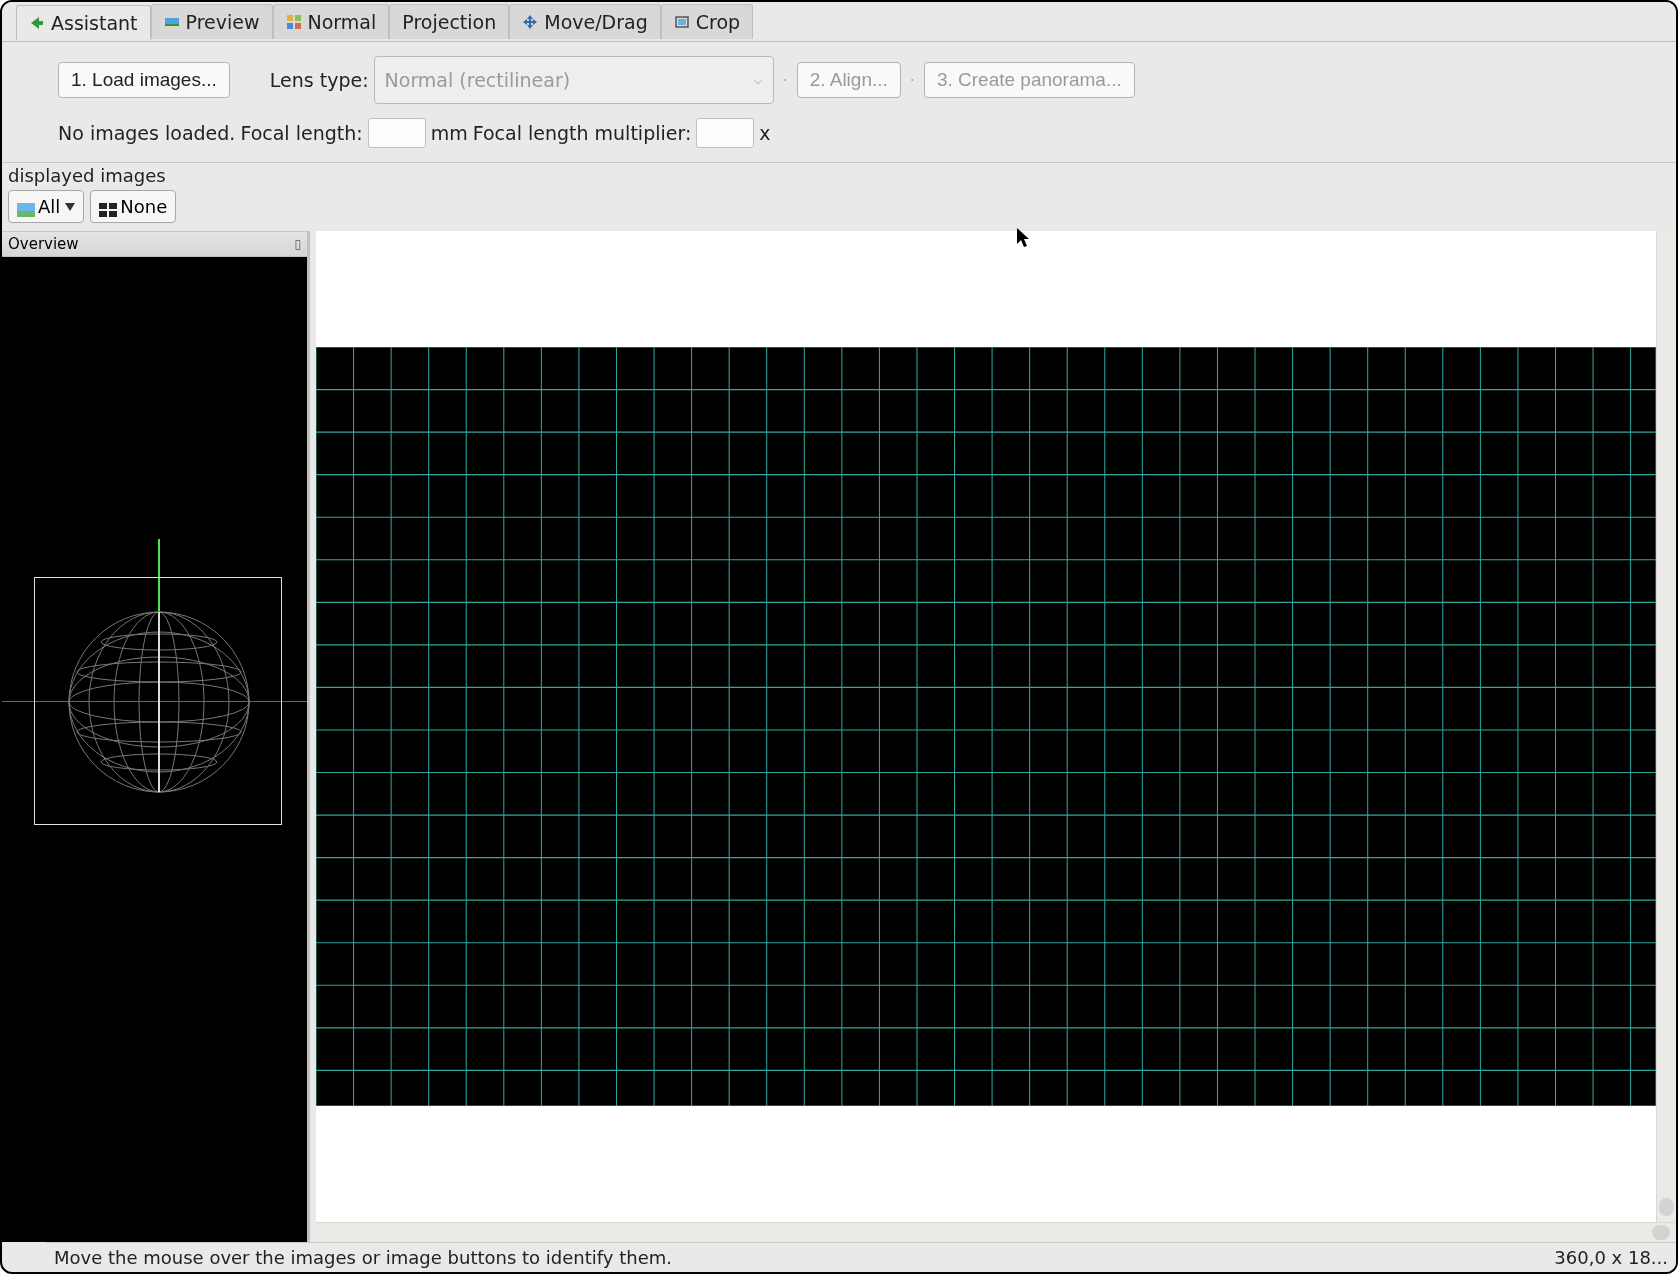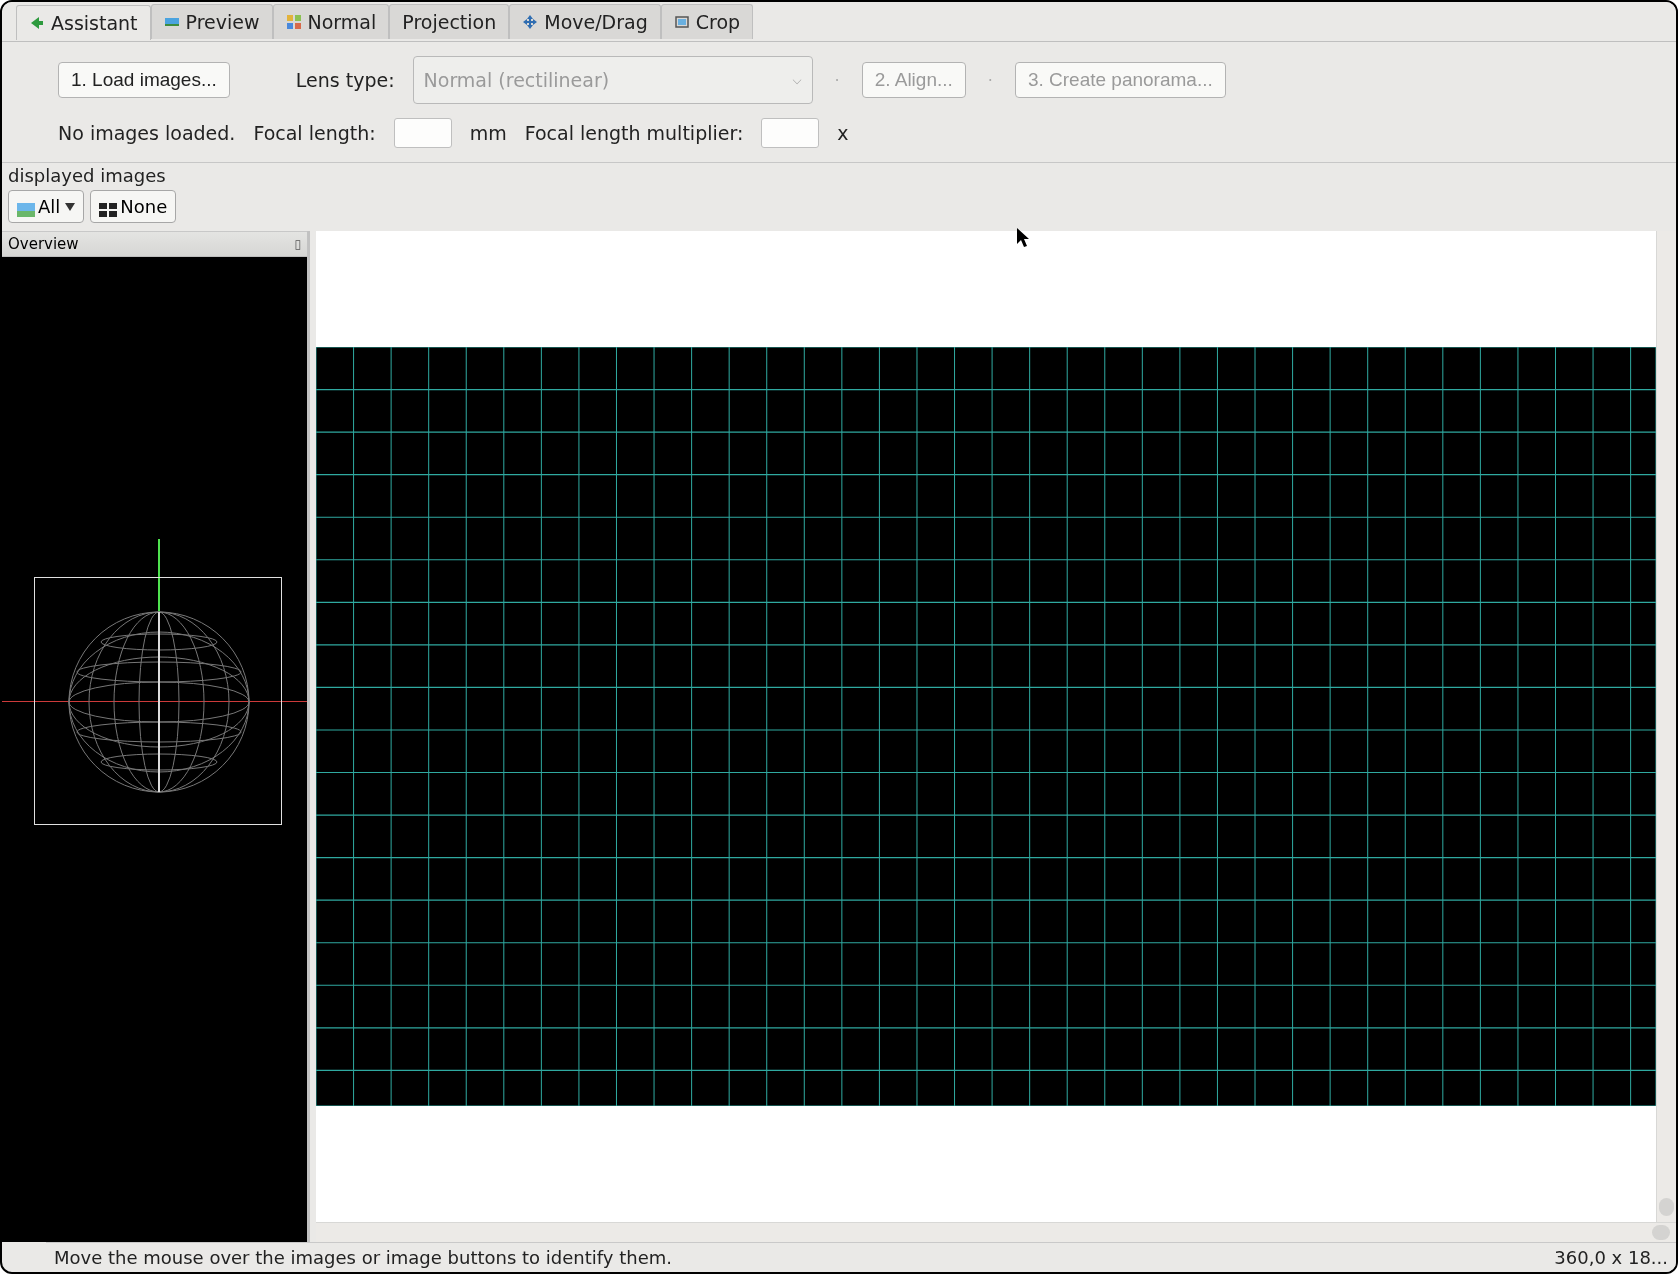--- a/index.html
+++ b/index.html
@@ -69,21 +69,21 @@
   .assistant-panel {
     padding: 14px 16px 14px 16px;
     border-bottom: 1px solid #c7c7c7;
     display: flex;
     flex-direction: column;
     gap: 14px;
   }
   .assistant-row {
     display: flex;
     align-items: center;
-    gap: 18px;
+    gap: 5px;
     padding-left: 40px;
   }
   .btn {
     background: #f9f9f7;
     border: 1px solid #b3b3b3;
     border-radius: 4px;
     padding: 6px 12px;
     font-size: 19px;
     color: #222;
     cursor: default;

